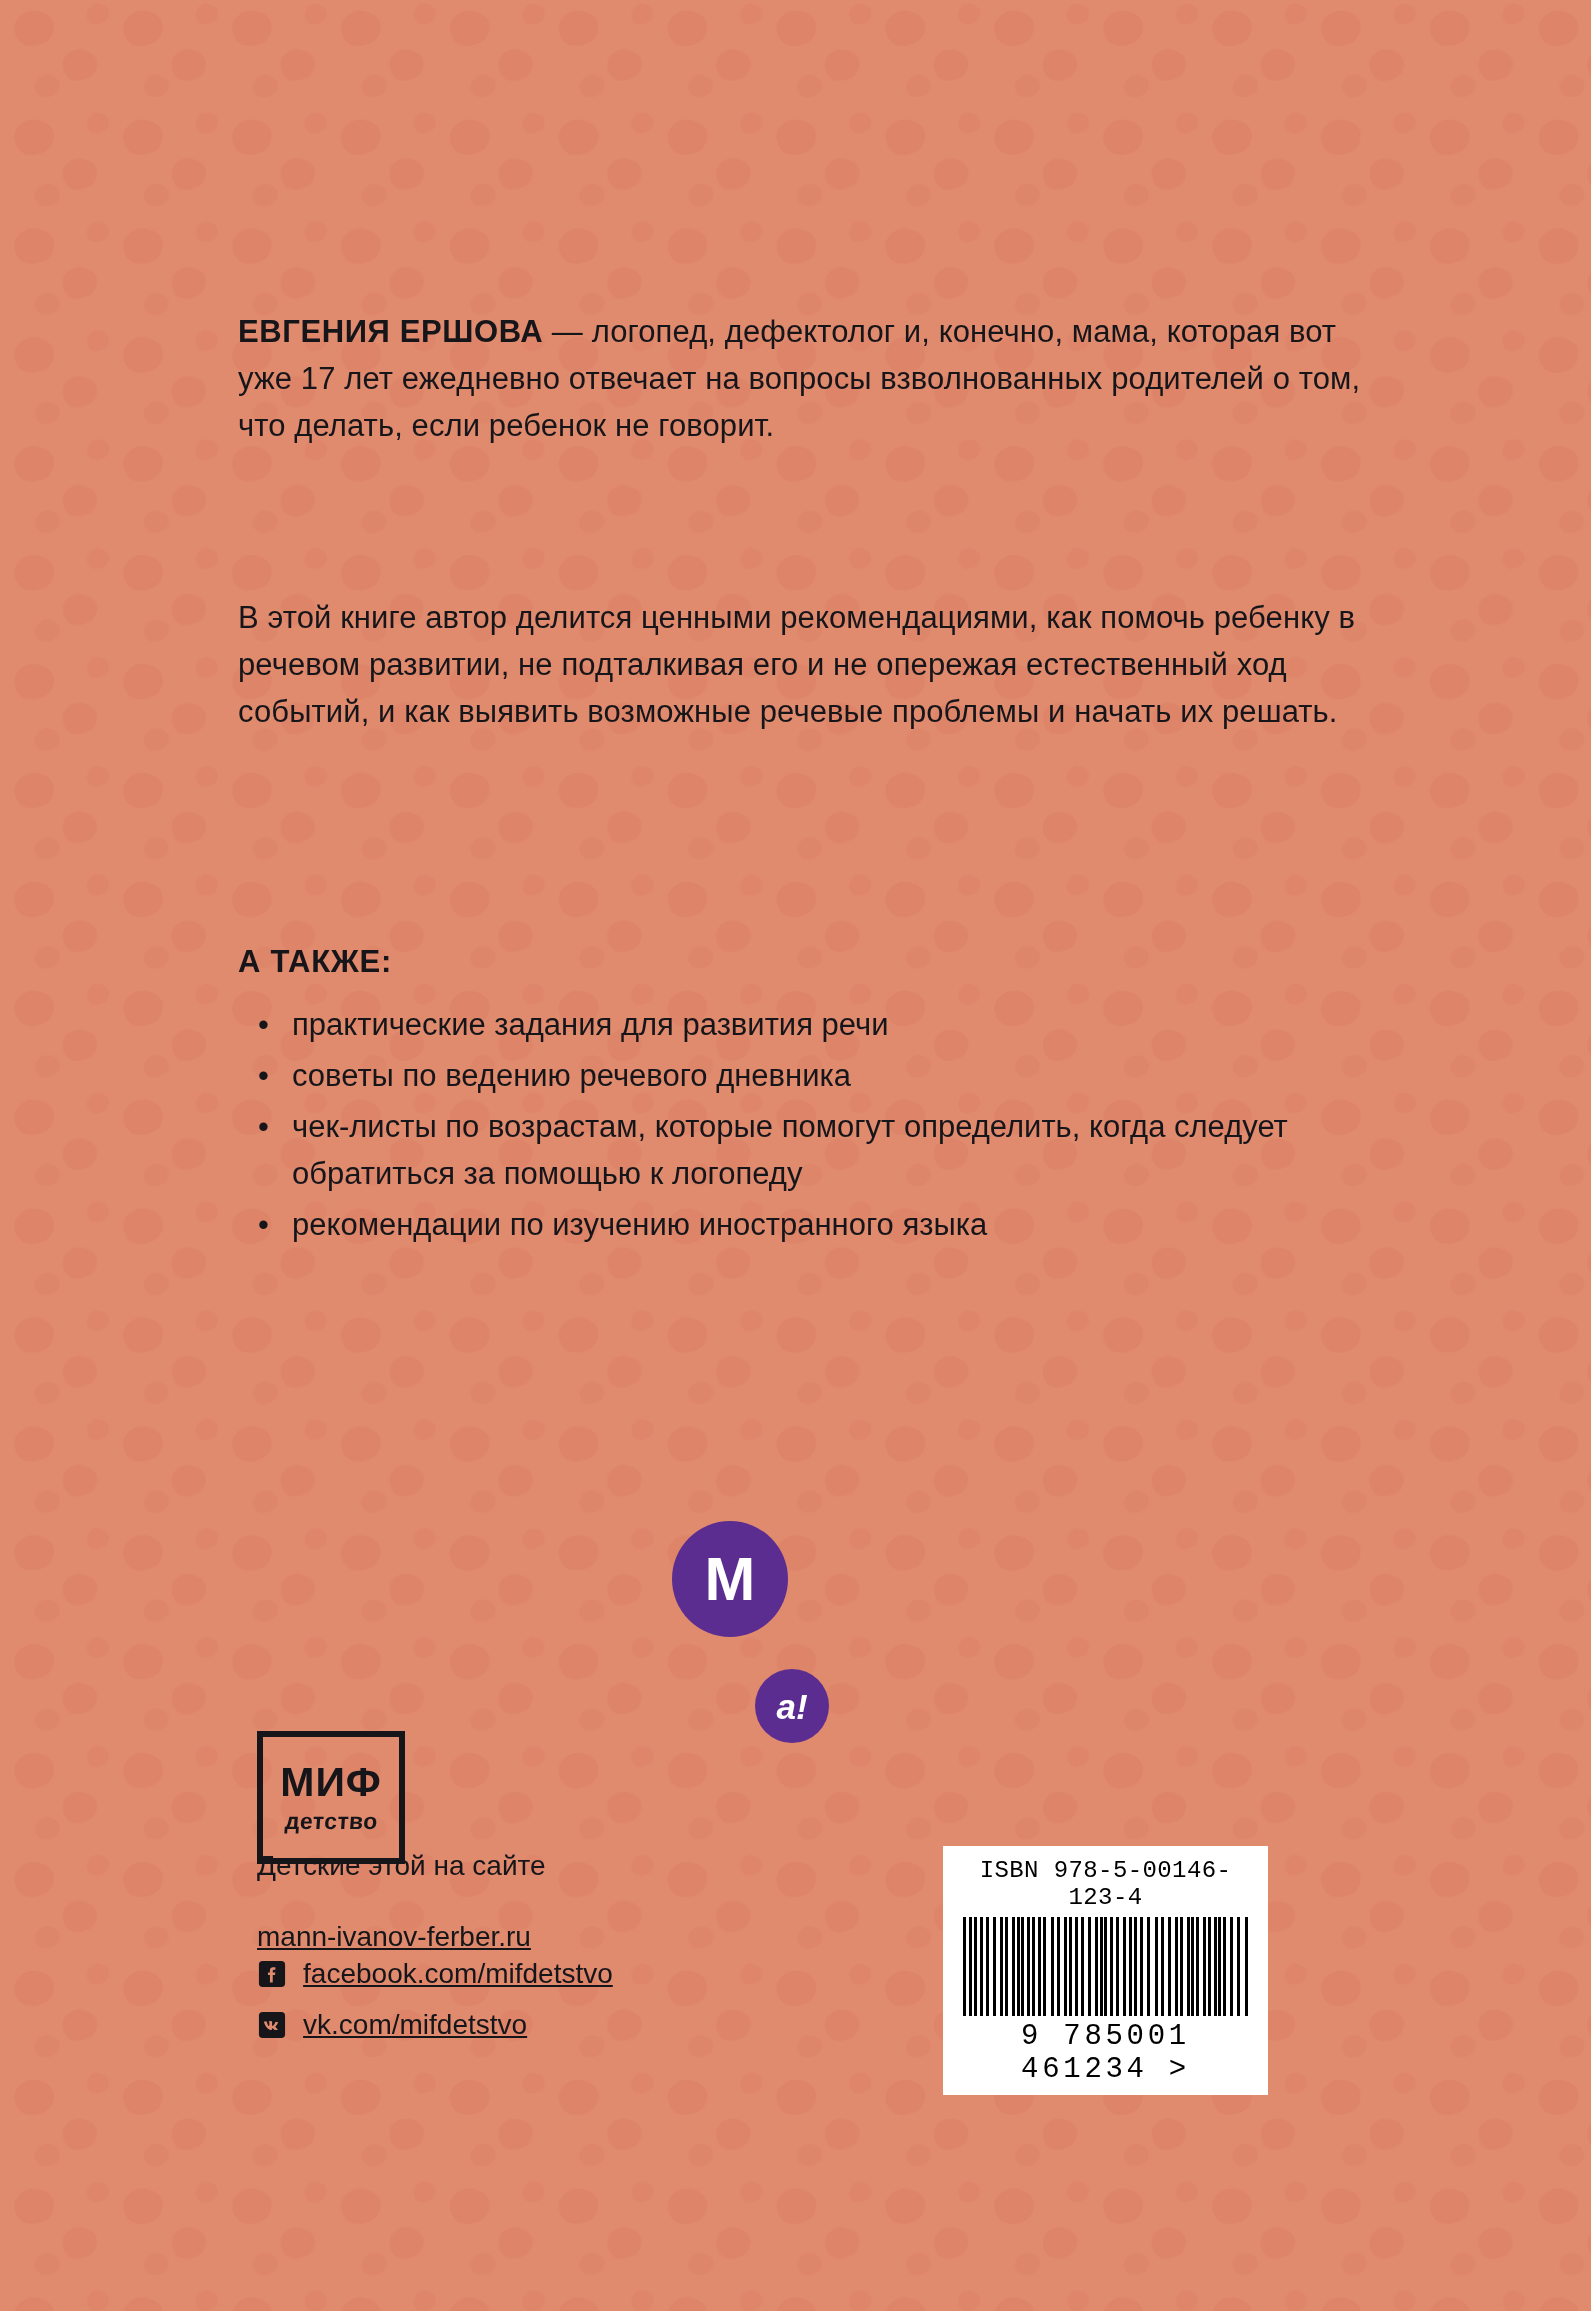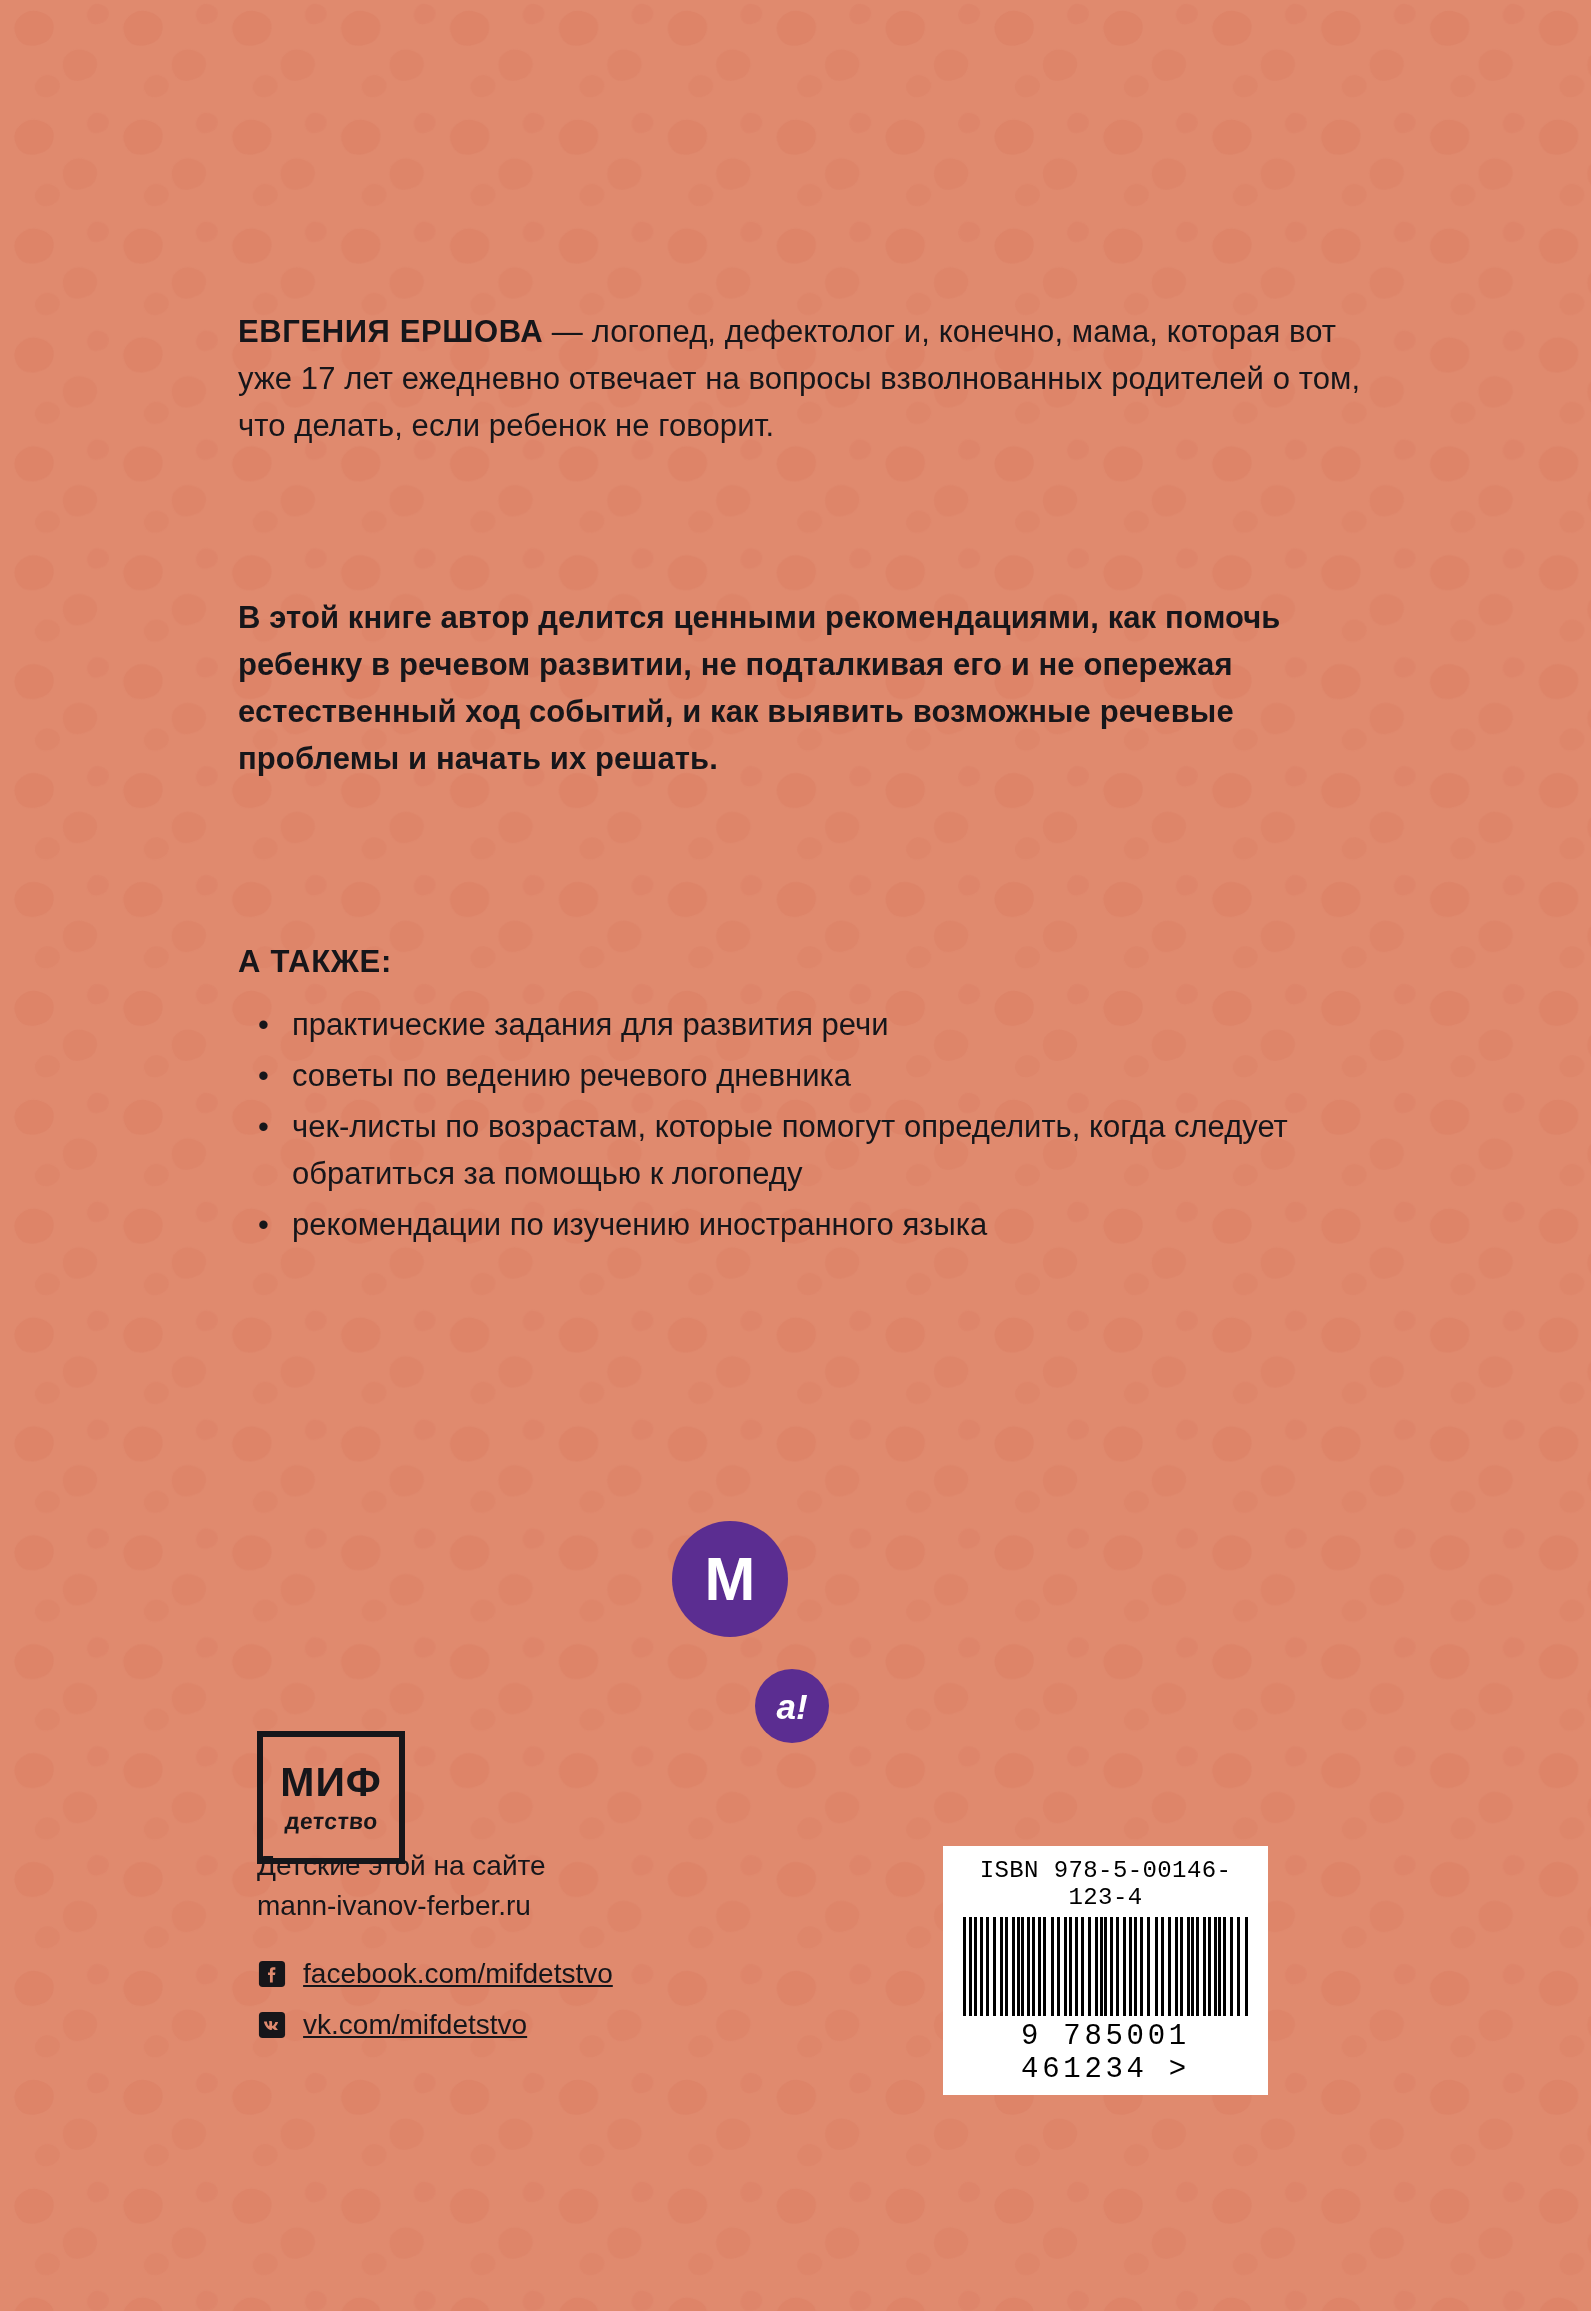--- a/index.html
+++ b/index.html
@@ -34,21 +34,21 @@
   .copy-block {
     position: absolute;
     left: 238px;
     width: 1154px;
     font-size: 31px;
     line-height: 1.52;
     color: #16161a;
     letter-spacing: 0.1px;
   }
   #para-1 { top: 277px; }
-  #para-2 { top: 563px; font-weight: bold; }
+  #para-2 { top: 563px; }
 
   .author-name {
     font-weight: bold;
     letter-spacing: 0.6px;
   }
 
   
   #also-heading {
     position: absolute;
     left: 238px;
@@ -155,20 +155,22 @@
   
   #site-block {
     position: absolute;
     left: 257px;
     top: 1846px;
     font-size: 28px;
     line-height: 1.42;
     color: #16161a;
   }
   #site-block .site-url {
+    text-decoration: underline;
+    margin-top: 31px;
   }
 
   #social-list {
     position: absolute;
     left: 257px;
     top: 1952px;
     margin: 0;
     padding: 0;
     list-style: none;
     font-size: 28px;

